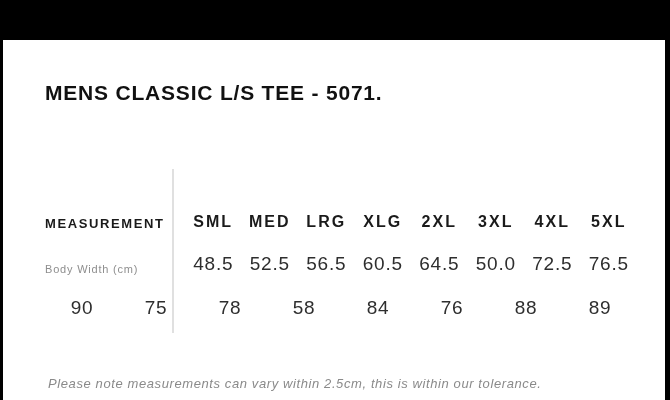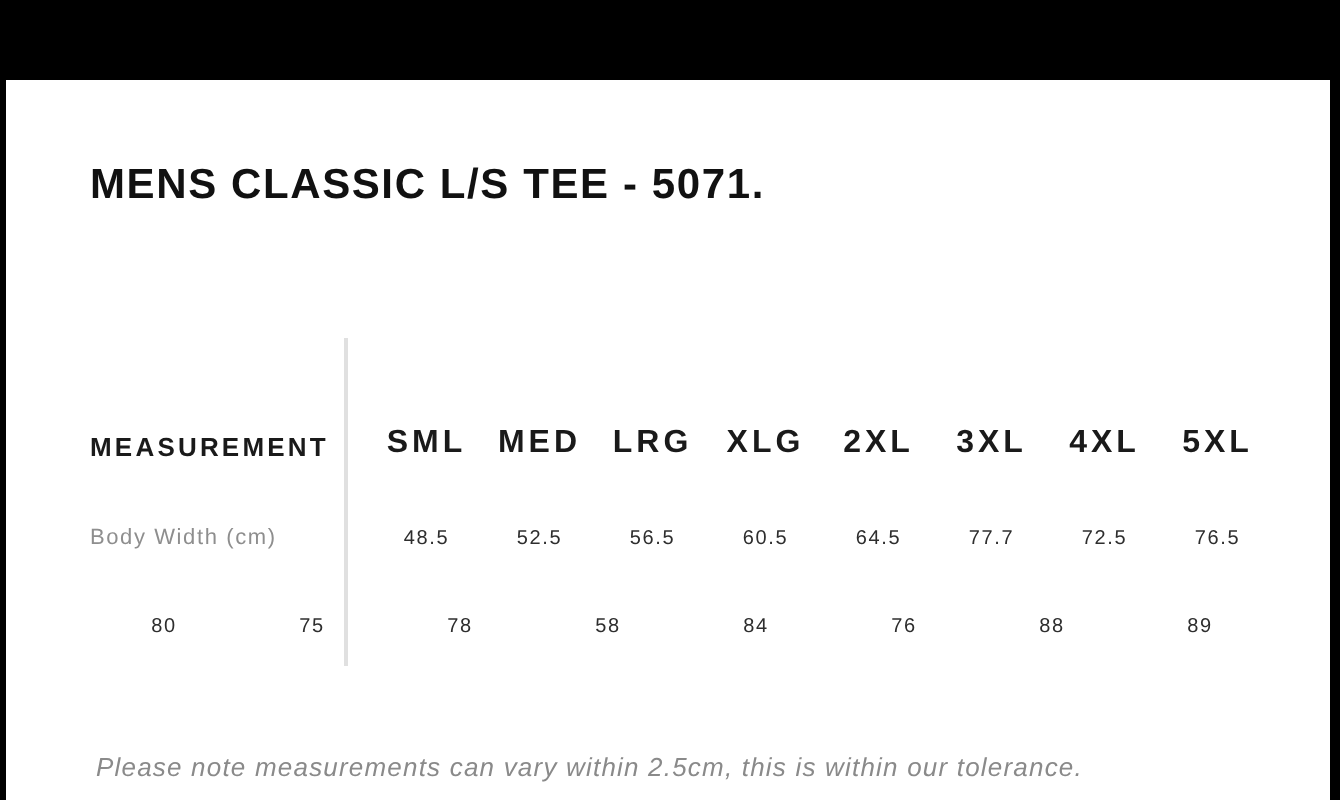--- a/index.html
+++ b/index.html
@@ -74,21 +74,21 @@
     text-align: center;
     white-space: nowrap;
   }
   .header-cell {
     font-size: 16px;
     font-weight: bold;
     letter-spacing: 2px;
     color: var(--header_text, #1a1a1a);
   }
   .value-cell {
-    font-size: 10px;
+    font-size: 19px;
     letter-spacing: 0.8px;
     color: var(--value_text, #2e2e2e);
   }
   .note {
     position: absolute;
     left: 45px;
     top: 336px;
     margin: 0;
     font-size: 13px;
     font-style: italic;
@@ -122,26 +122,26 @@
           <div class="cell header-cell">5XL</div>
         </div>
 
     <div class="row">
           <div class="label-cell">Body Width (cm)</div>
           <div class="cell value-cell">48.5</div>
           <div class="cell value-cell">52.5</div>
           <div class="cell value-cell">56.5</div>
           <div class="cell value-cell">60.5</div>
           <div class="cell value-cell">64.5</div>
-          <div class="cell value-cell">77.7</div>
+          <div class="cell value-cell">50.0</div>
           <div class="cell value-cell">72.5</div>
           <div class="cell value-cell">76.5</div>
         </div>
         <div class="row">
-          <div class="cell value-cell">80</div>
+          <div class="cell value-cell">90</div>
           <div class="cell value-cell">75</div>
           <div class="cell value-cell">78</div>
           <div class="cell value-cell">58</div>
           <div class="cell value-cell">84</div>
           <div class="cell value-cell">76</div>
           <div class="cell value-cell">88</div>
           <div class="cell value-cell">89</div>
         </div>
       </div>
 

